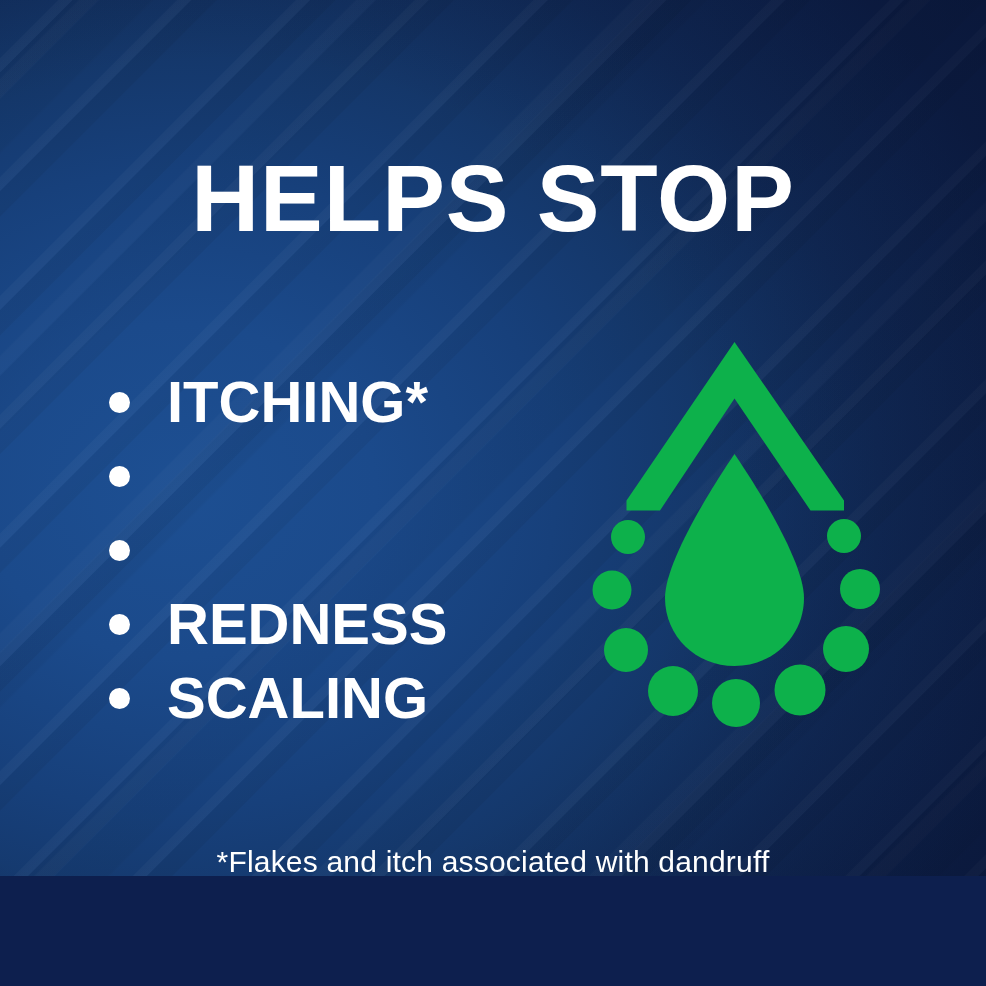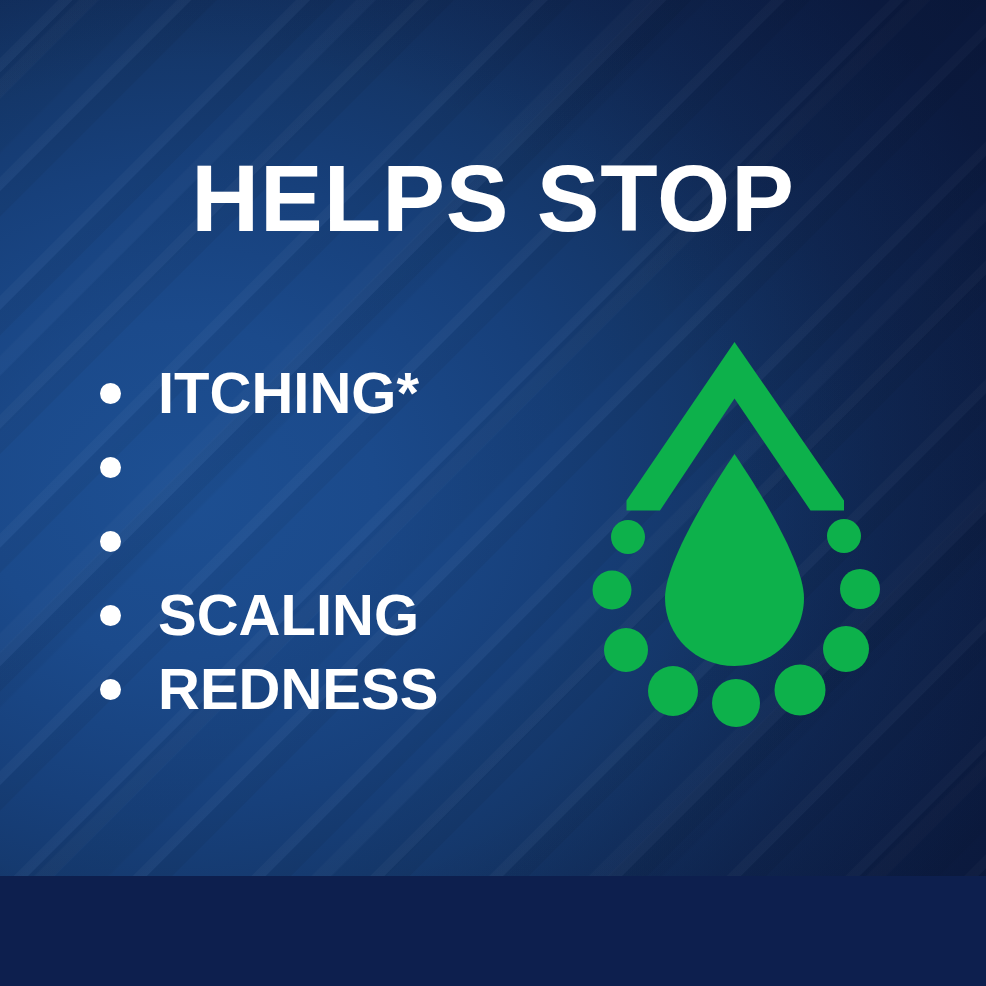--- a/index.html
+++ b/index.html
@@ -79,21 +79,21 @@
     letter-spacing: 1px;
     line-height: 1.0;
     white-space: nowrap;
   }
 
   #bullet-list {
     position: absolute;
     left: 92px;
     top: 348px;
     list-style: none;
-    margin: 8px;
+    margin: 17px;
     padding: 0;
     text-align: center;
   }
   .bullet-row {
     display: flex;
     align-items: center;
     height: 74px;
   }
   .bullet-dot {
     width: 21px;
@@ -150,25 +150,25 @@
       <span class="bullet-label">ITCHING*</span>
     </li>
     <li class="bullet-row">
       <span class="bullet-dot"></span>
     </li>
     <li class="bullet-row">
       <span class="bullet-dot"></span>
     </li>
     <li class="bullet-row">
       <span class="bullet-dot"></span>
-      <span class="bullet-label">SCALING</span>
+      <span class="bullet-label">REDNESS</span>
     </li>
     <li class="bullet-row">
       <span class="bullet-dot"></span>
-      <span class="bullet-label">REDNESS</span>
+      <span class="bullet-label">SCALING</span>
     </li>
   </ul>
 
   <div id="icon-wrap">
     <svg width="320" height="400" viewBox="0 0 320 400" xmlns="http://www.w3.org/2000/svg">
       <g fill="#0db14b">
 
         <path d="M152.5 10 L44.5 168.5 L44.5 178.5 L78.0 178.5 L152.5 66.5 L228.5 178.5 L262.0 178.5 L262.0 168.5 Z"></path>
 
         <path d="M152.5 122
@@ -185,14 +185,15 @@
         <circle cx="154.0" cy="371.0" r="24.0"></circle>
 
         <circle cx="218.0" cy="358.0" r="25.5"></circle>
         <circle cx="264.0" cy="317.0" r="23.0"></circle>
         <circle cx="278.0" cy="257.0" r="20.0"></circle>
         <circle cx="262.0" cy="204.0" r="17.0"></circle>
       </g>
     </svg>
   </div>
 
+  <div id="footnote">*Flakes and itch associated with dandruff</div>
 
 </div>
 
 </body></html>

